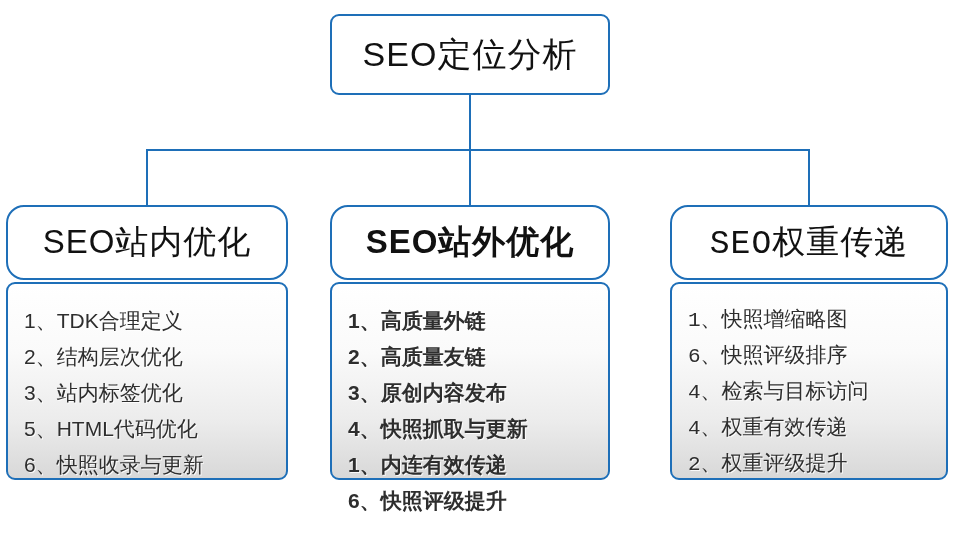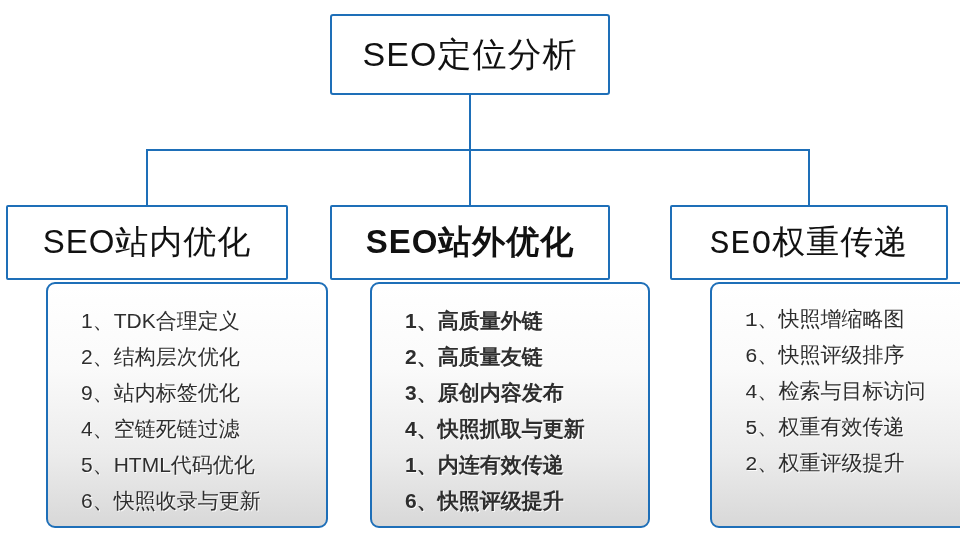--- a/index.html
+++ b/index.html
@@ -21,41 +21,40 @@
     background: #ffffff;
     border: 2px solid #1e6fb8;
     display: flex;
     align-items: center;
     justify-content: center;
     color: #111111;
   }
   .root-box {
     left: 330px; top: 14px;
     width: 280px; height: 81px;
-    border-radius: 3px;
+    border-radius: 9px;
     font-size: 34px;
     letter-spacing: 1px;
   }
   .header-box {
     top: 205px;
     height: 75px;
-    border-radius: 2px;
+    border-radius: 18px;
     font-size: 33px;
     letter-spacing: 1px;
   }
   .panel {
     position: absolute;
     box-sizing: border-box;
     top: 282px;
-    height: 246px;
+    height: 198px;
     border: 2px solid #1e6fb8;
     border-radius: 9px;
     background: linear-gradient(180deg, #ffffff 0%, #fafafa 35%, #ececec 70%, #d8d8d8 100%);
-    padding: 19px 0 0 33px;
-    margin-left: 40px;
+    padding: 19px 0 0 16px;
   }
   .panel .item {
     font-size: 21px;
     line-height: 36px;
     color: #2e2e2e;
     text-shadow: 1px 1px 0 rgba(255,255,255,0.85);
     white-space: nowrap;
   }
   .line {
     position: absolute;
@@ -90,36 +89,35 @@
   <div class="box header-box col1">
     <span>SEO站外优化</span>
   </div>
   <div class="box header-box col2">
     <span>SEO权重传递</span>
   </div>
 
   <div class="panel col0">
     <div class="item">1、TDK合理定义</div>
     <div class="item">2、结构层次优化</div>
-    <div class="item">9、站内标签优化</div>
-    <div class="item">4、空链死链过滤</div>
+    <div class="item">3、站内标签优化</div>
     <div class="item">5、HTML代码优化</div>
     <div class="item">6、快照收录与更新</div>
   </div>
 
   <div class="panel col1">
     <div class="item">1、高质量外链</div>
     <div class="item">2、高质量友链</div>
     <div class="item">3、原创内容发布</div>
     <div class="item">4、快照抓取与更新</div>
     <div class="item">1、内连有效传递</div>
     <div class="item">6、快照评级提升</div>
   </div>
 
   <div class="panel col2">
     <div class="item">1、快照增缩略图</div>
     <div class="item">6、快照评级排序</div>
     <div class="item">4、检索与目标访问</div>
-    <div class="item">5、权重有效传递</div>
+    <div class="item">4、权重有效传递</div>
     <div class="item">2、权重评级提升</div>
   </div>
 
 </div>
 
 </body></html>

